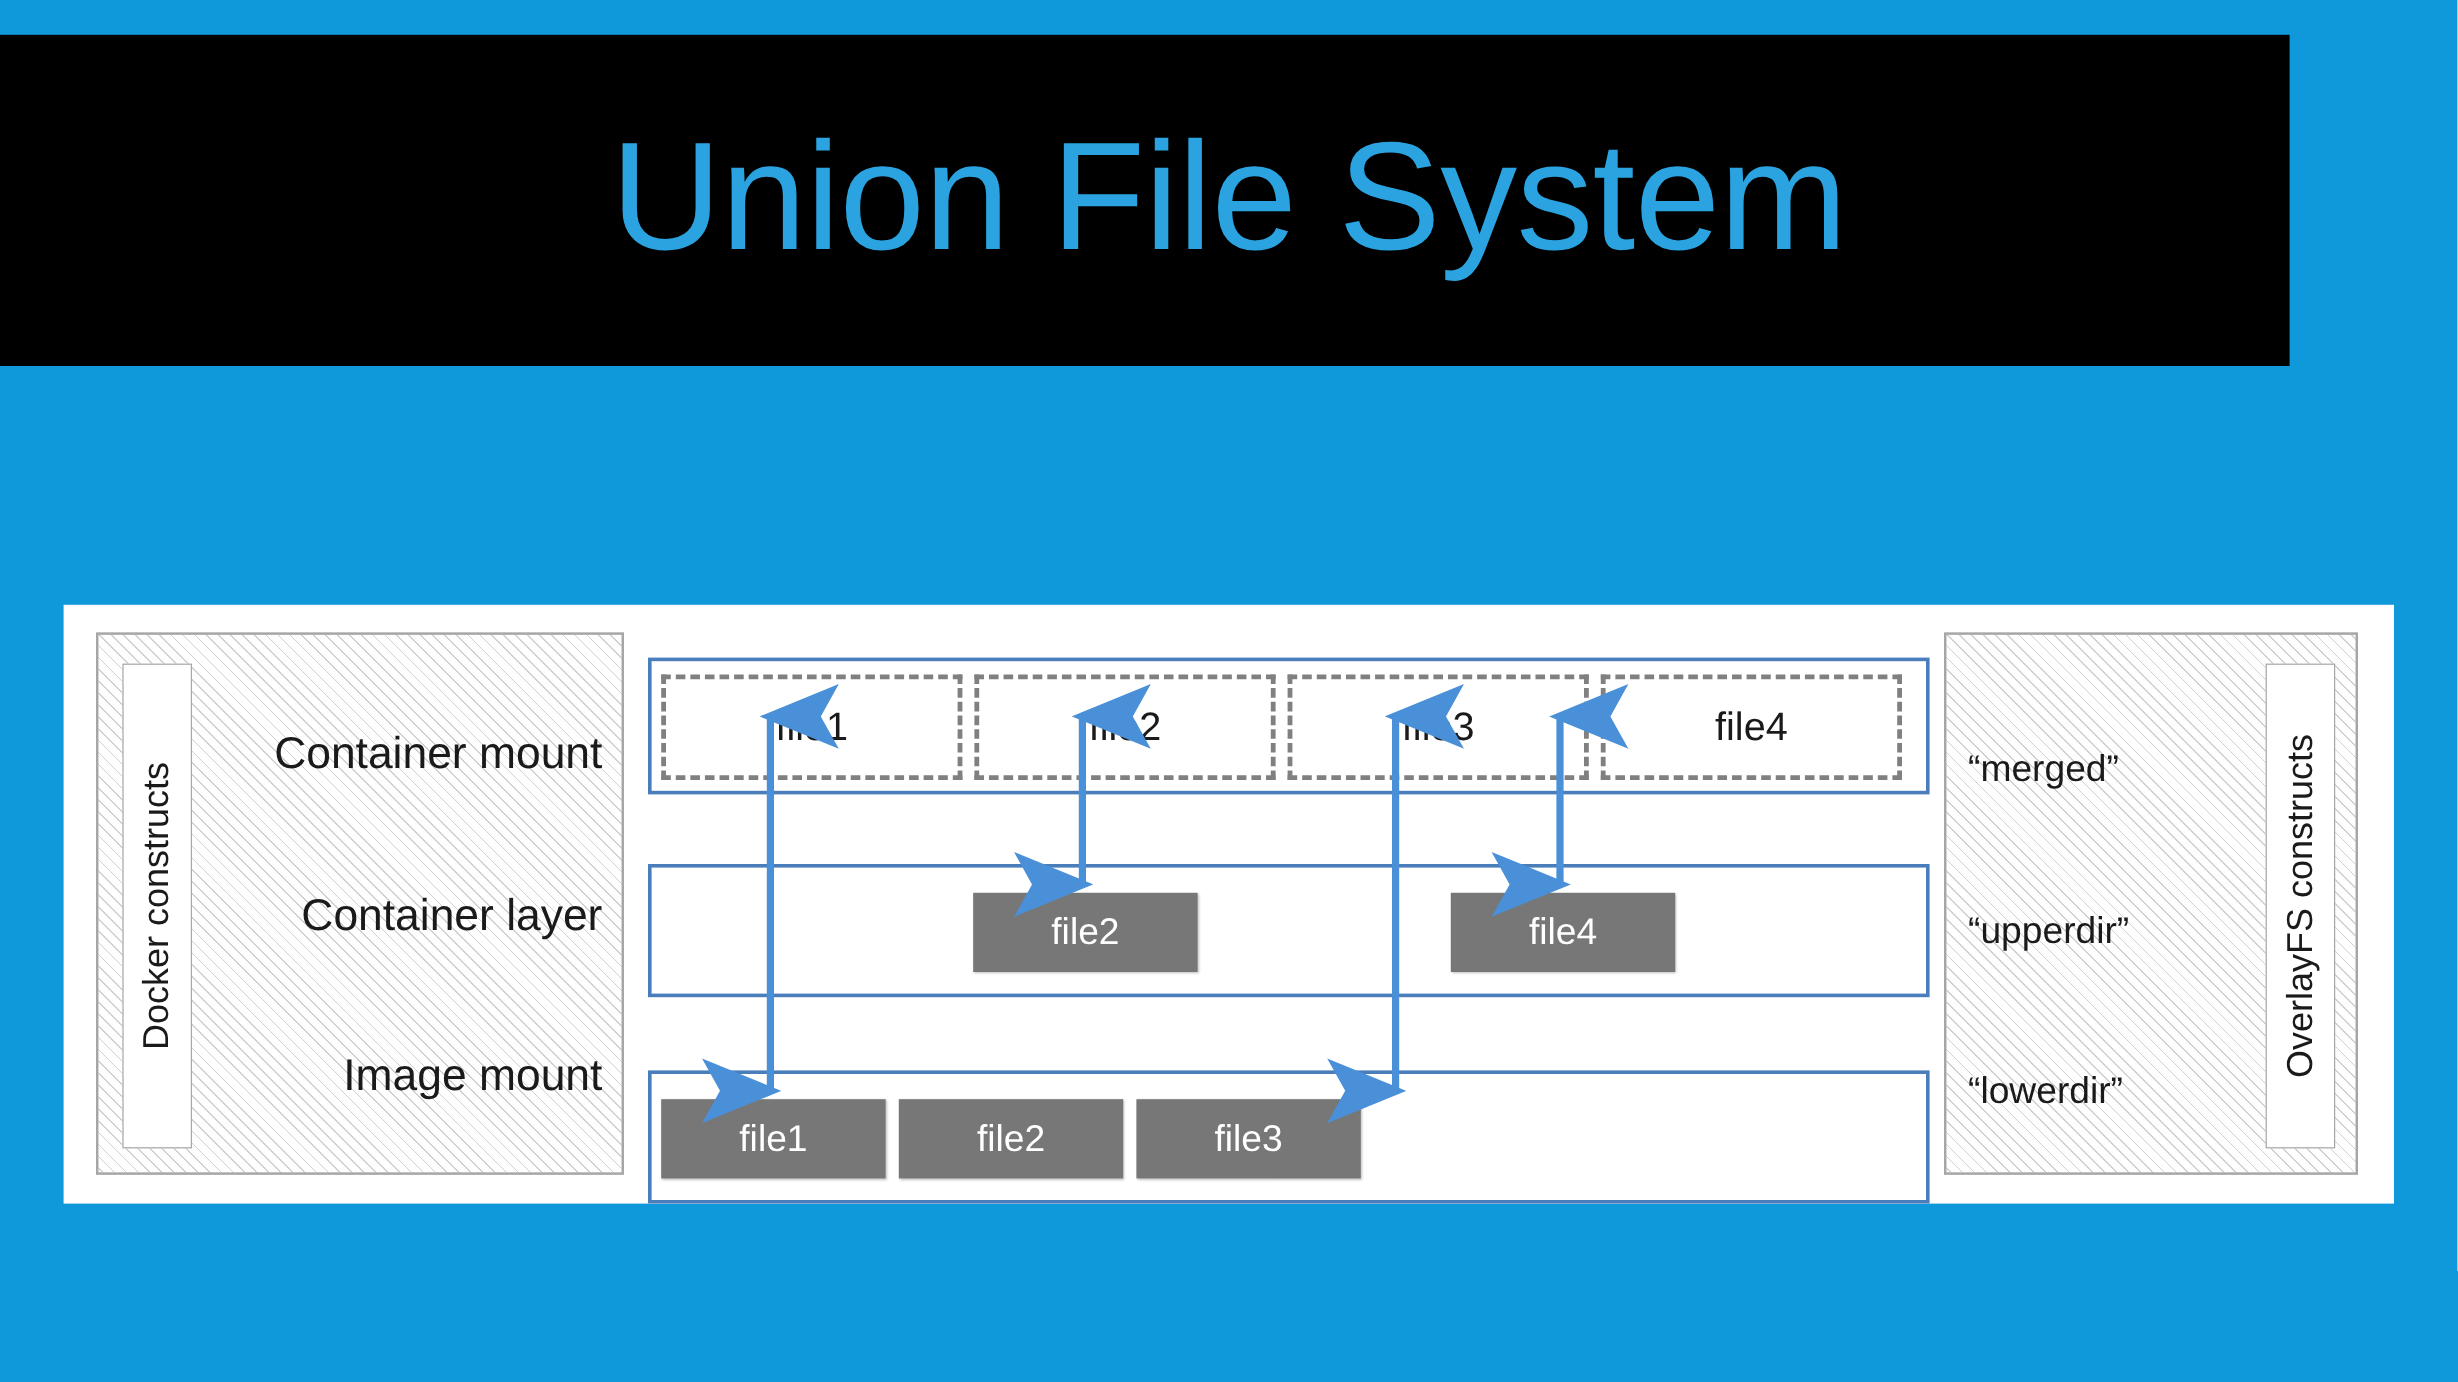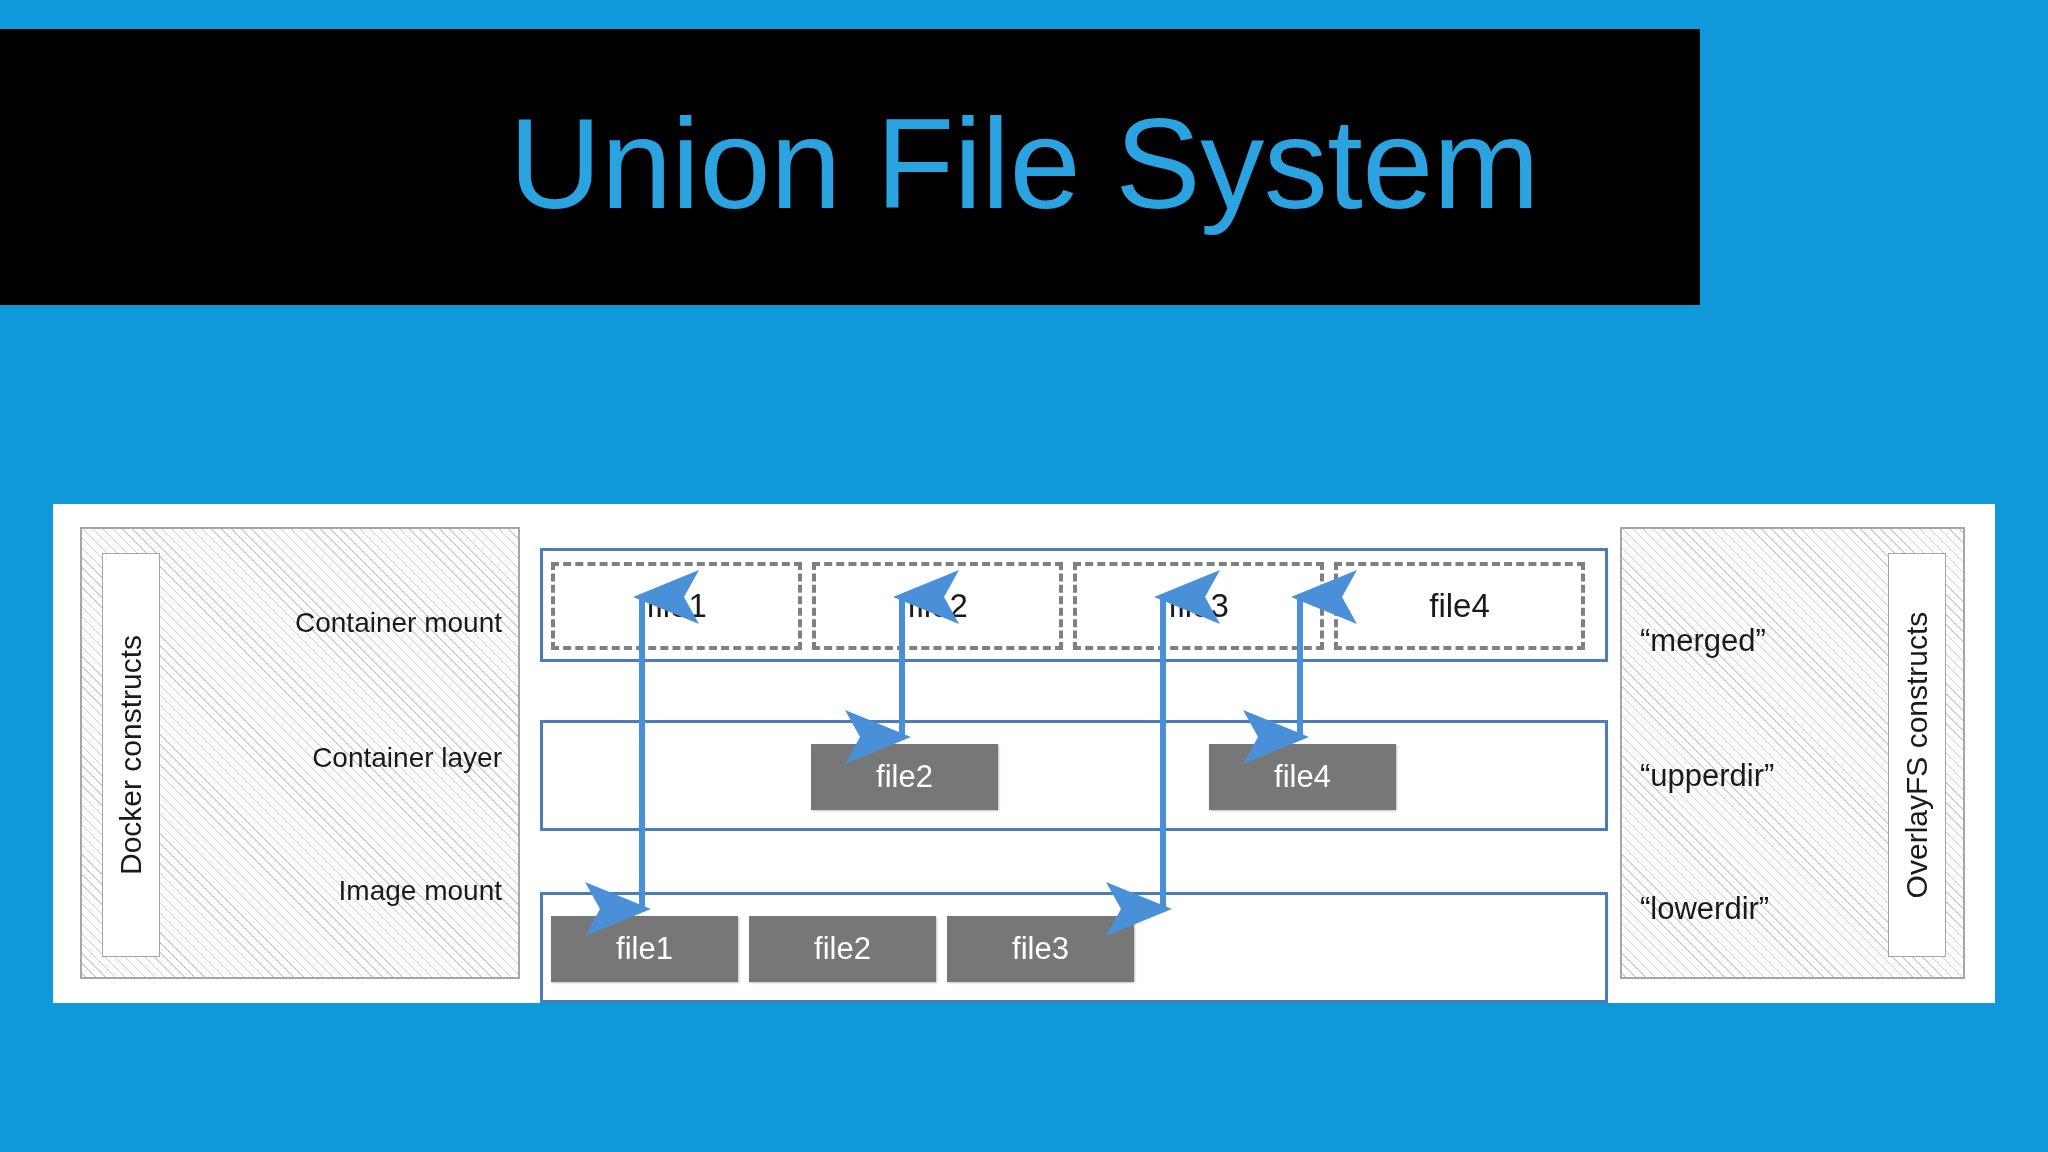--- a/index.html
+++ b/index.html
@@ -15,21 +15,21 @@
     background: #1099da;
     overflow: hidden;
     font-family: "Liberation Sans", sans-serif;
   }
 
   
   #title-bar {
     position: absolute;
     left: 0;
     top: 29px;
-    width: 1700px;
+    width: 1908px;
     height: 276px;
     background: #000000;
   }
   #slide-title {
     position: absolute;
     left: 0;
     top: 50%;
     transform: translateY(-52%);
     width: 2048px;
     text-align: center;
@@ -108,21 +108,21 @@
     left: 266px;
     top: 24px;
     width: 58px;
     height: 404px;
   }
 
   
   .row-label {
     position: absolute;
     right: 16px;
-    font-size: 28px;
+    font-size: 37px;
     color: #1a1a1a;
     white-space: nowrap;
     line-height: 1;
   }
   .right-label {
     position: absolute;
     left: 18px;
     font-size: 31px;
     color: #1a1a1a;
     white-space: nowrap;

